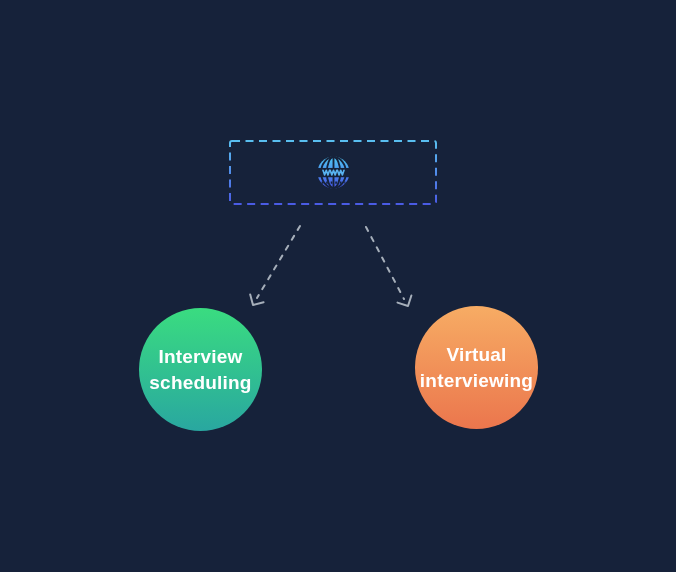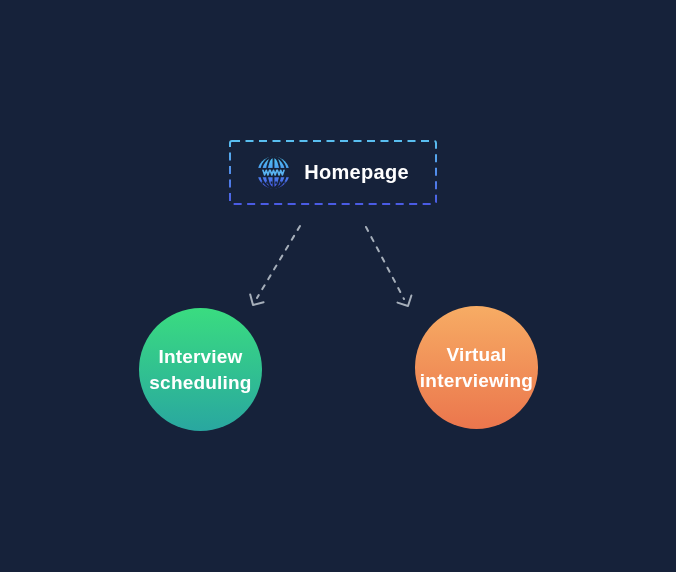--- a/index.html
+++ b/index.html
@@ -120,21 +120,20 @@
         <line x1="4.5" y1="25.8" x2="27.5" y2="25.8" stroke-width="2.2" stroke-dasharray="1.6 2.8"></line>
       </g>
       <rect x="0" y="11.6" width="32" height="9" fill="#16223A"></rect>
       <g stroke="#58B2F0" stroke-width="1.6" fill="none" stroke-linecap="round" stroke-linejoin="round">
         <path d="M5.8,13.9 l1.6,4.4 l1.6,-4.4 l1.6,4.4 l1.6,-4.4"></path>
         <path d="M12.8,13.9 l1.6,4.4 l1.6,-4.4 l1.6,4.4 l1.6,-4.4"></path>
         <path d="M19.8,13.9 l1.6,4.4 l1.6,-4.4 l1.6,4.4 l1.6,-4.4"></path>
       </g>
     </svg>
 
-    <span class="homepage-label">Homepage</span>
   </div>
 
   <svg class="arrows" width="676" height="572" viewBox="0 0 676 572">
     <g stroke="#A6AFBA" stroke-width="2" fill="none" stroke-linecap="round" stroke-linejoin="round">
       <line x1="300" y1="226" x2="257" y2="298" stroke-dasharray="4.5 7"></line>
       <path d="M263.6,302.2 L253,305 L250.2,294.4"></path>
       <line x1="366" y1="227" x2="404" y2="299" stroke-dasharray="4.5 7"></line>
       <path d="M411.4,295.5 L408,306 L397.5,302.6"></path>
     </g>
   </svg>

